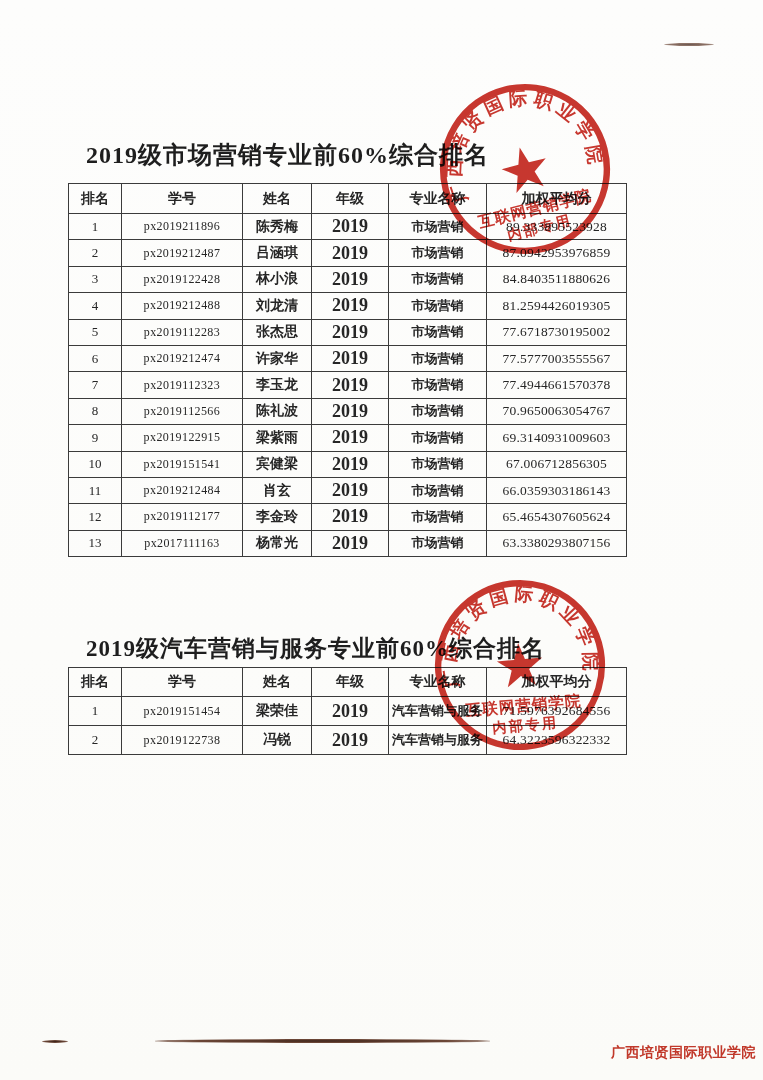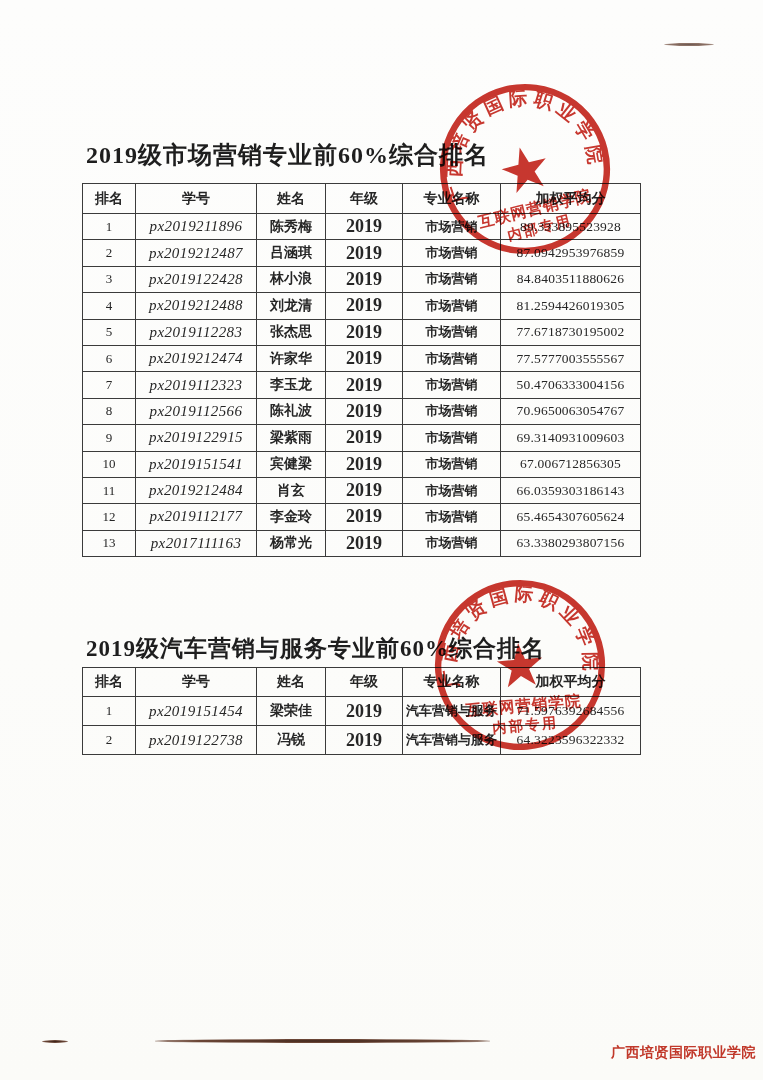--- a/index.html
+++ b/index.html
@@ -18,39 +18,39 @@
   .doc-title {
     position:absolute; left:86px; width:558px;
     text-align:left; font-weight:bold; color:#1e1e1e;
     letter-spacing:1px; white-space:nowrap;
   }
   #title1 { top:139px; font-size:24px; }
   #title2 { top:633px; font-size:23px; }
 
   
   table.rank-table {
-    position:absolute; left:82px; width:558px;
+    position:absolute; left:68px; width:558px;
     border-collapse:collapse; table-layout:fixed;
     background:transparent;
   }
   #table1 { top:183px; }
   #table2 { top:667px; }
   .rank-table th, .rank-table td {
     border:1.7px solid #3b3b3b;
     text-align:center; vertical-align:middle;
     padding:0; overflow:hidden; white-space:nowrap;
     color:#262626;
   }
   .rank-table th { font-size:14px; font-weight:bold; }
   #table1 th { height:29px; }
   #table1 td { height:25.4px; }
   #table2 th { height:28px; }
   #table2 td { height:28px; }
   .rank-table td.c0 { font-size:13px; }                    
-  .rank-table td.c1 { font-size:15px; letter-spacing:.4px;font-style:italic; }
+  .rank-table td.c1 { font-size:12px; letter-spacing:.4px; }
   .rank-table td.c2 { font-size:14px; font-weight:bold; }   
   .rank-table td.c3 { font-size:18px; font-weight:bold; }   
   .rank-table td.c4 { font-size:13px; font-weight:bold; }   
   .rank-table td.c5 { font-size:13.5px; letter-spacing:.2px; } 
 
   
   .stamp {
     position:absolute; mix-blend-mode:multiply; opacity:.92;
     pointer-events:none;
   }
@@ -151,21 +151,21 @@
           <td class="c3">2019</td>
           <td class="c4">市场营销</td>
           <td class="c5">77.5777003555567</td>
         </tr>
         <tr>
           <td class="c0">7</td>
           <td class="c1">px2019112323</td>
           <td class="c2">李玉龙</td>
           <td class="c3">2019</td>
           <td class="c4">市场营销</td>
-          <td class="c5">50.4706333004156</td>
+          <td class="c5">77.4944661570378</td>
         </tr>
         <tr>
           <td class="c0">8</td>
           <td class="c1">px2019112566</td>
           <td class="c2">陈礼波</td>
           <td class="c3">2019</td>
           <td class="c4">市场营销</td>
           <td class="c5">70.9650063054767</td>
         </tr>
         <tr>

